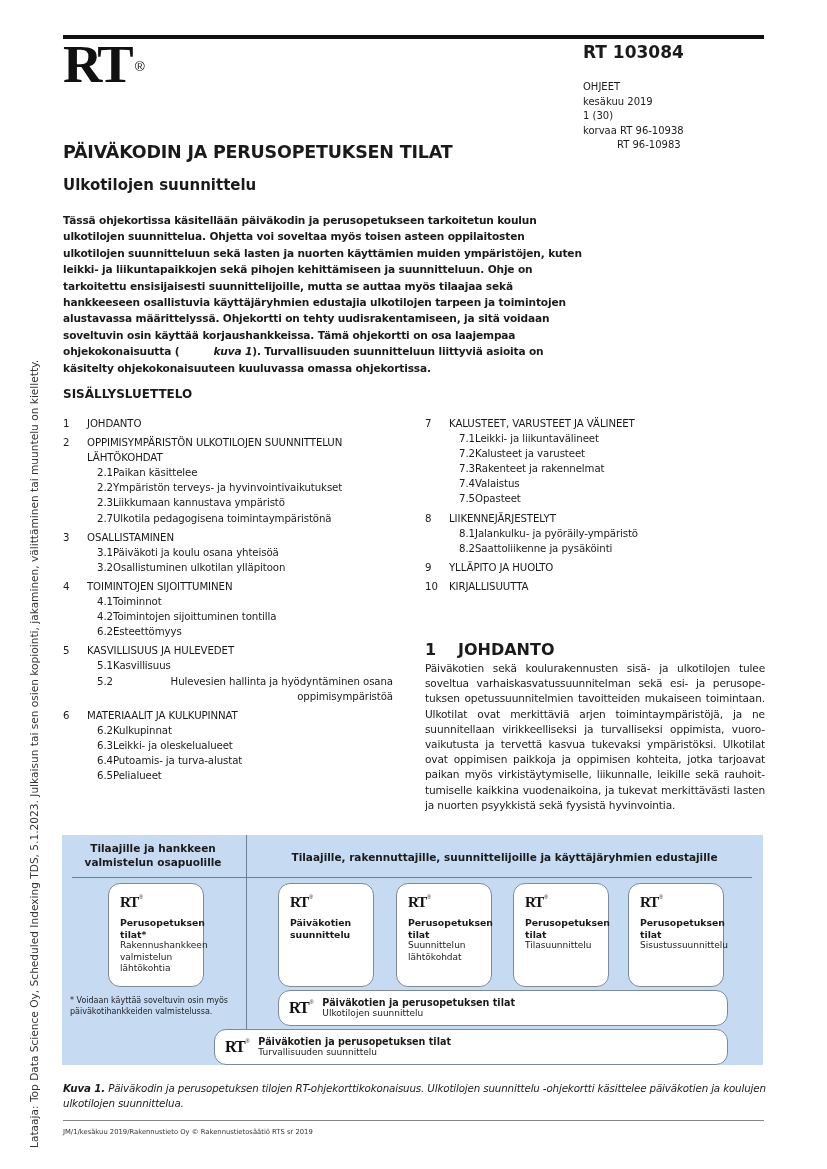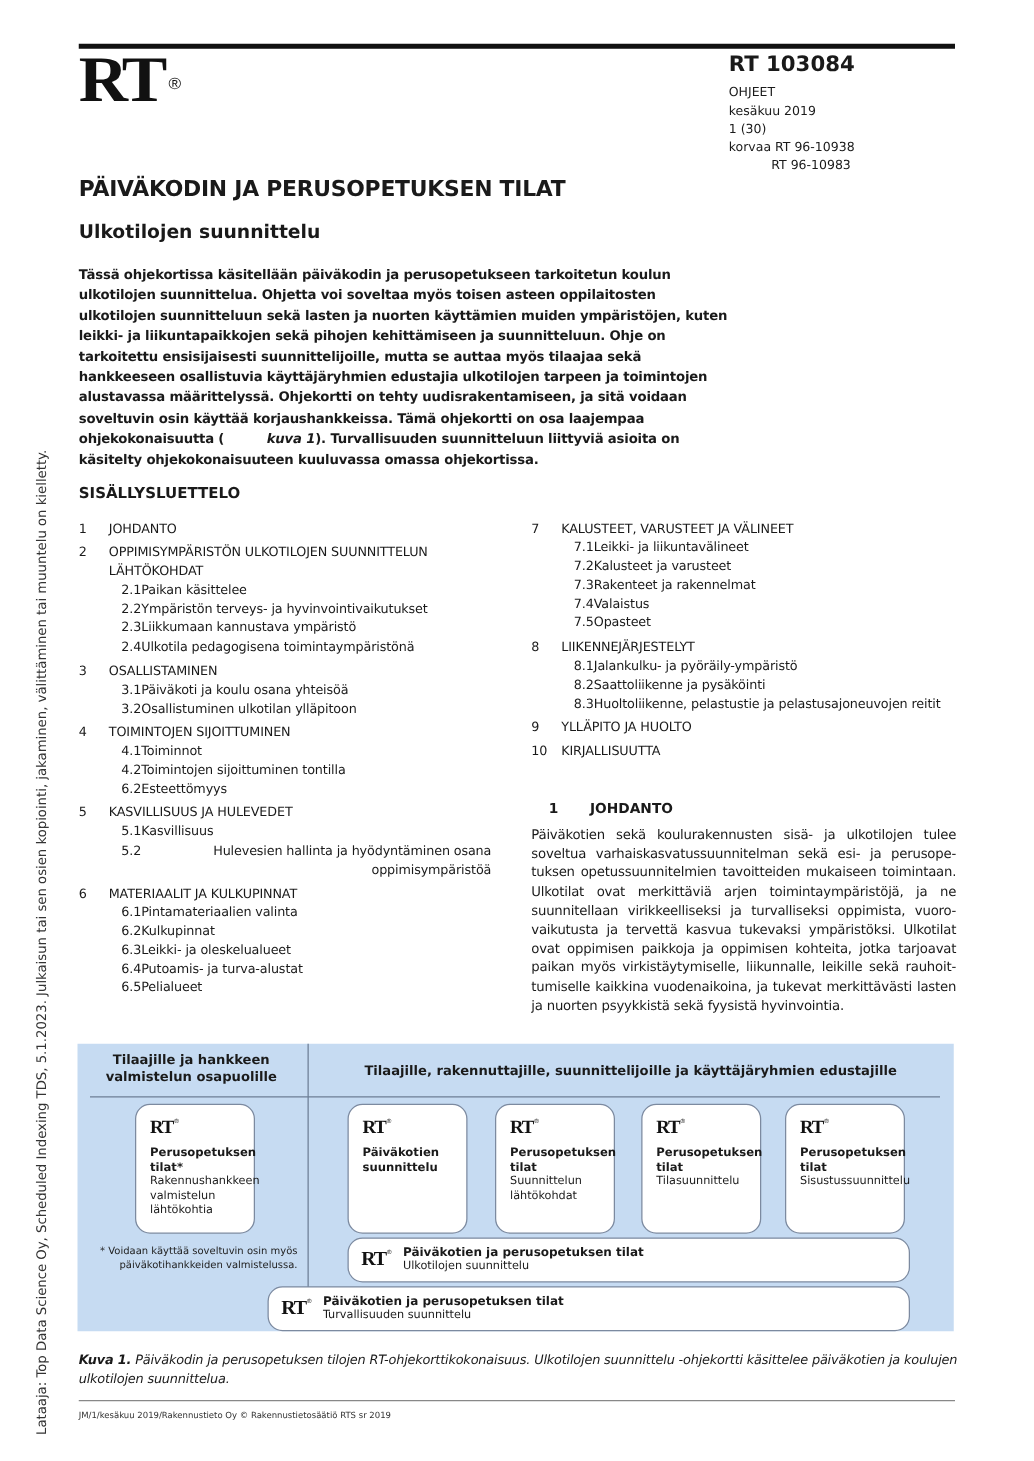--- a/index.html
+++ b/index.html
@@ -6,60 +6,60 @@
   body { width: 827px; height: 1169px; position: relative; overflow: hidden;
          font-family: "DejaVu Sans", sans-serif; color: #1a1a1a; }
   .abs { position: absolute; }
 
   
   .top-rule { left: 63px; top: 35px; width: 701px; height: 4px; background: #111; }
   .logo { left: 63px; top: 40px; font-family: "Liberation Serif", serif; font-weight: 700;
           font-size: 52px; letter-spacing: -3px; line-height: 50px; color: #111; transform: scaleX(1.05); transform-origin: left; }
   .logo sup { font-family: "Liberation Sans", sans-serif; font-size: 13px; font-weight: 400; letter-spacing: 0; vertical-align: top; position: relative; top: 2px; margin-left: 4px; }
   .docnum { left: 583px; top: 42px; font-weight: 700; font-size: 17px; }
-  .meta { left: 583px; top: 68px; font-size: 10px; line-height: 14.5px; }
+  .meta { left: 583px; top: 80px; font-size: 10px; line-height: 14.5px; }
   .meta .indent { padding-left: 34px; }
 
   .title { left: 63px; top: 142px; font-weight: 700; font-size: 17.5px; letter-spacing: -0.2px; }
   .subtitle { left: 63px; top: 176px; font-weight: 700; font-size: 15px; }
 
   .intro { left: 63px; top: 212px; width: 525px; font-weight: 700; font-size: 10.6px; line-height: 16.4px; letter-spacing: -0.15px; }
   .intro em { font-style: italic; padding-left: 34px; }
 
   .toc-title { left: 63px; top: 387px; font-weight: 700; font-size: 12px; }
 
   .toc-col { font-size: 10.2px; line-height: 15.1px; letter-spacing: -0.1px; }
   .toc-col .sec { display: flex; margin-top: 4px; }
   .toc-col .sec:first-child { margin-top: 0; }
   .toc-col .num { width: 24px; flex: 0 0 24px; }
   .toc-col .sub { display: flex; padding-left: 24px; text-align: right; }
   .toc-col .subnum { width: 26px; flex: 0 0 26px; }
   .toc-left { left: 63px; top: 416px; width: 330px; }
   .toc-right { left: 425px; top: 416px; width: 345px; }
 
-  .sec-heading { left: 439px; top: 640px; font-weight: 700; font-size: 11px; }
+  .sec-heading { left: 425px; top: 640px; font-weight: 700; font-size: 16px; }
   .sec-heading .n { display: inline-block; width: 33px; }
   .sec-body { left: 425px; top: 661px; width: 340px; font-size: 10.6px; line-height: 15.2px; text-align: justify; letter-spacing: -0.15px; }
 
   
   .diagram { left: 62px; top: 835px; width: 701px; height: 230px; background: #c6dbf2; }
   .dg-head-left { left: 0; top: 6px; width: 182px; text-align: center; font-weight: 700; font-size: 10.5px; line-height: 14px; }
   .dg-head-right { left: 184px; top: 16px; width: 517px; text-align: center; font-weight: 700; font-size: 10.5px; }
   .dg-vline { left: 184px; top: 0; width: 1px; height: 195px; background: #6d7f95; }
   .dg-hline { left: 10px; top: 42px; width: 680px; height: 1px; background: #6d7f95; }
   .card { background: #fff; border: 1.3px solid #7c8aa0; border-radius: 12px; box-sizing: border-box; }
   .card .rt { font-family: "Liberation Serif", serif; font-weight: 700; font-size: 15px; letter-spacing: -1px; color: #111; }
   .card .rt sup { font-family: "Liberation Sans", sans-serif; font-size: 5px; font-weight: 400; vertical-align: top; margin-left: 1px; }
   .card .ct { font-weight: 700; font-size: 9.3px; line-height: 11.5px; margin-top: 6px; }
   .card .cs { font-size: 9px; line-height: 11.5px; }
   .tall { top: 48px; width: 96px; height: 104px; padding: 10px 0 0 11px; }
   .wide { height: 36px; display: flex; align-items: center; padding-left: 10px; }
   .wide .rt { font-size: 16px; margin-right: 10px; }
   .wide .ct { margin-top: 0; font-size: 9.6px; }
-  .footnote { left: 8px; top: 160px; width: 168px; text-align: right; font-size: 8px; line-height: 11px; color: #222; }
+  .footnote { left: 8px; top: 160px; width: 168px; text-align: left; font-size: 8px; line-height: 11px; color: #222; }
 
   .caption { left: 63px; top: 1081px; width: 705px; font-style: italic; font-size: 10.3px; line-height: 14.8px; letter-spacing: -0.15px; }
   .caption b { font-style: italic; }
   .bottom-rule { left: 63px; top: 1120px; width: 701px; height: 1px; background: #888; }
   .footer { left: 63px; top: 1128px; font-size: 6.8px; color: #333; }
 
   .side { left: 28px; top: 1148px; transform: rotate(-90deg); transform-origin: left top; white-space: nowrap; font-size: 10.6px; color: #333; }
 </style>
 </head>
 <body>
@@ -96,21 +96,21 @@
     </div>
     <div class="sub">
       <span class="subnum">2.2</span>
       <span>Ympäristön terveys- ja hyvinvointivaikutukset</span>
     </div>
     <div class="sub">
       <span class="subnum">2.3</span>
       <span>Liikkumaan kannustava ympäristö</span>
     </div>
     <div class="sub">
-      <span class="subnum">2.4</span>
+      <span class="subnum">2.7</span>
       <span>Ulkotila pedagogisena toimintaympäristönä</span>
     </div>
     <div class="sec">
       <span class="num">3</span>
       <span>OSALLISTAMINEN</span>
     </div>
     <div class="sub">
       <span class="subnum">3.1</span>
       <span>Päiväkoti ja koulu osana yhteisöä</span>
     </div>
@@ -144,24 +144,20 @@
     </div>
     <div class="sub">
       <span class="subnum">5.2</span>
       <span>Hulevesien hallinta ja hyödyntäminen osana oppimisympäristöä</span>
     </div>
     <div class="sec">
       <span class="num">6</span>
       <span>MATERIAALIT JA KULKUPINNAT</span>
     </div>
     <div class="sub">
-      <span class="subnum">6.1</span>
-      <span>Pintamateriaalien valinta</span>
-    </div>
-    <div class="sub">
       <span class="subnum">6.2</span>
       <span>Kulkupinnat</span>
     </div>
     <div class="sub">
       <span class="subnum">6.3</span>
       <span>Leikki- ja oleskelualueet</span>
     </div>
     <div class="sub">
       <span class="subnum">6.4</span>
       <span>Putoamis- ja turva-alustat</span>
@@ -200,24 +196,20 @@
       <span class="num">8</span>
       <span>LIIKENNEJÄRJESTELYT</span>
     </div>
     <div class="sub">
       <span class="subnum">8.1</span>
       <span>Jalankulku- ja pyöräily-ympäristö</span>
     </div>
     <div class="sub">
       <span class="subnum">8.2</span>
       <span>Saattoliikenne ja pysäköinti</span>
-    </div>
-    <div class="sub">
-      <span class="subnum">8.3</span>
-      <span>Huoltoliikenne, pelastustie ja pelastusajoneuvojen reitit</span>
     </div>
     <div class="sec">
       <span class="num">9</span>
       <span>YLLÄPITO JA HUOLTO</span>
     </div>
     <div class="sec">
       <span class="num">10</span>
       <span>KIRJALLISUUTTA</span>
     </div>
   </div>

